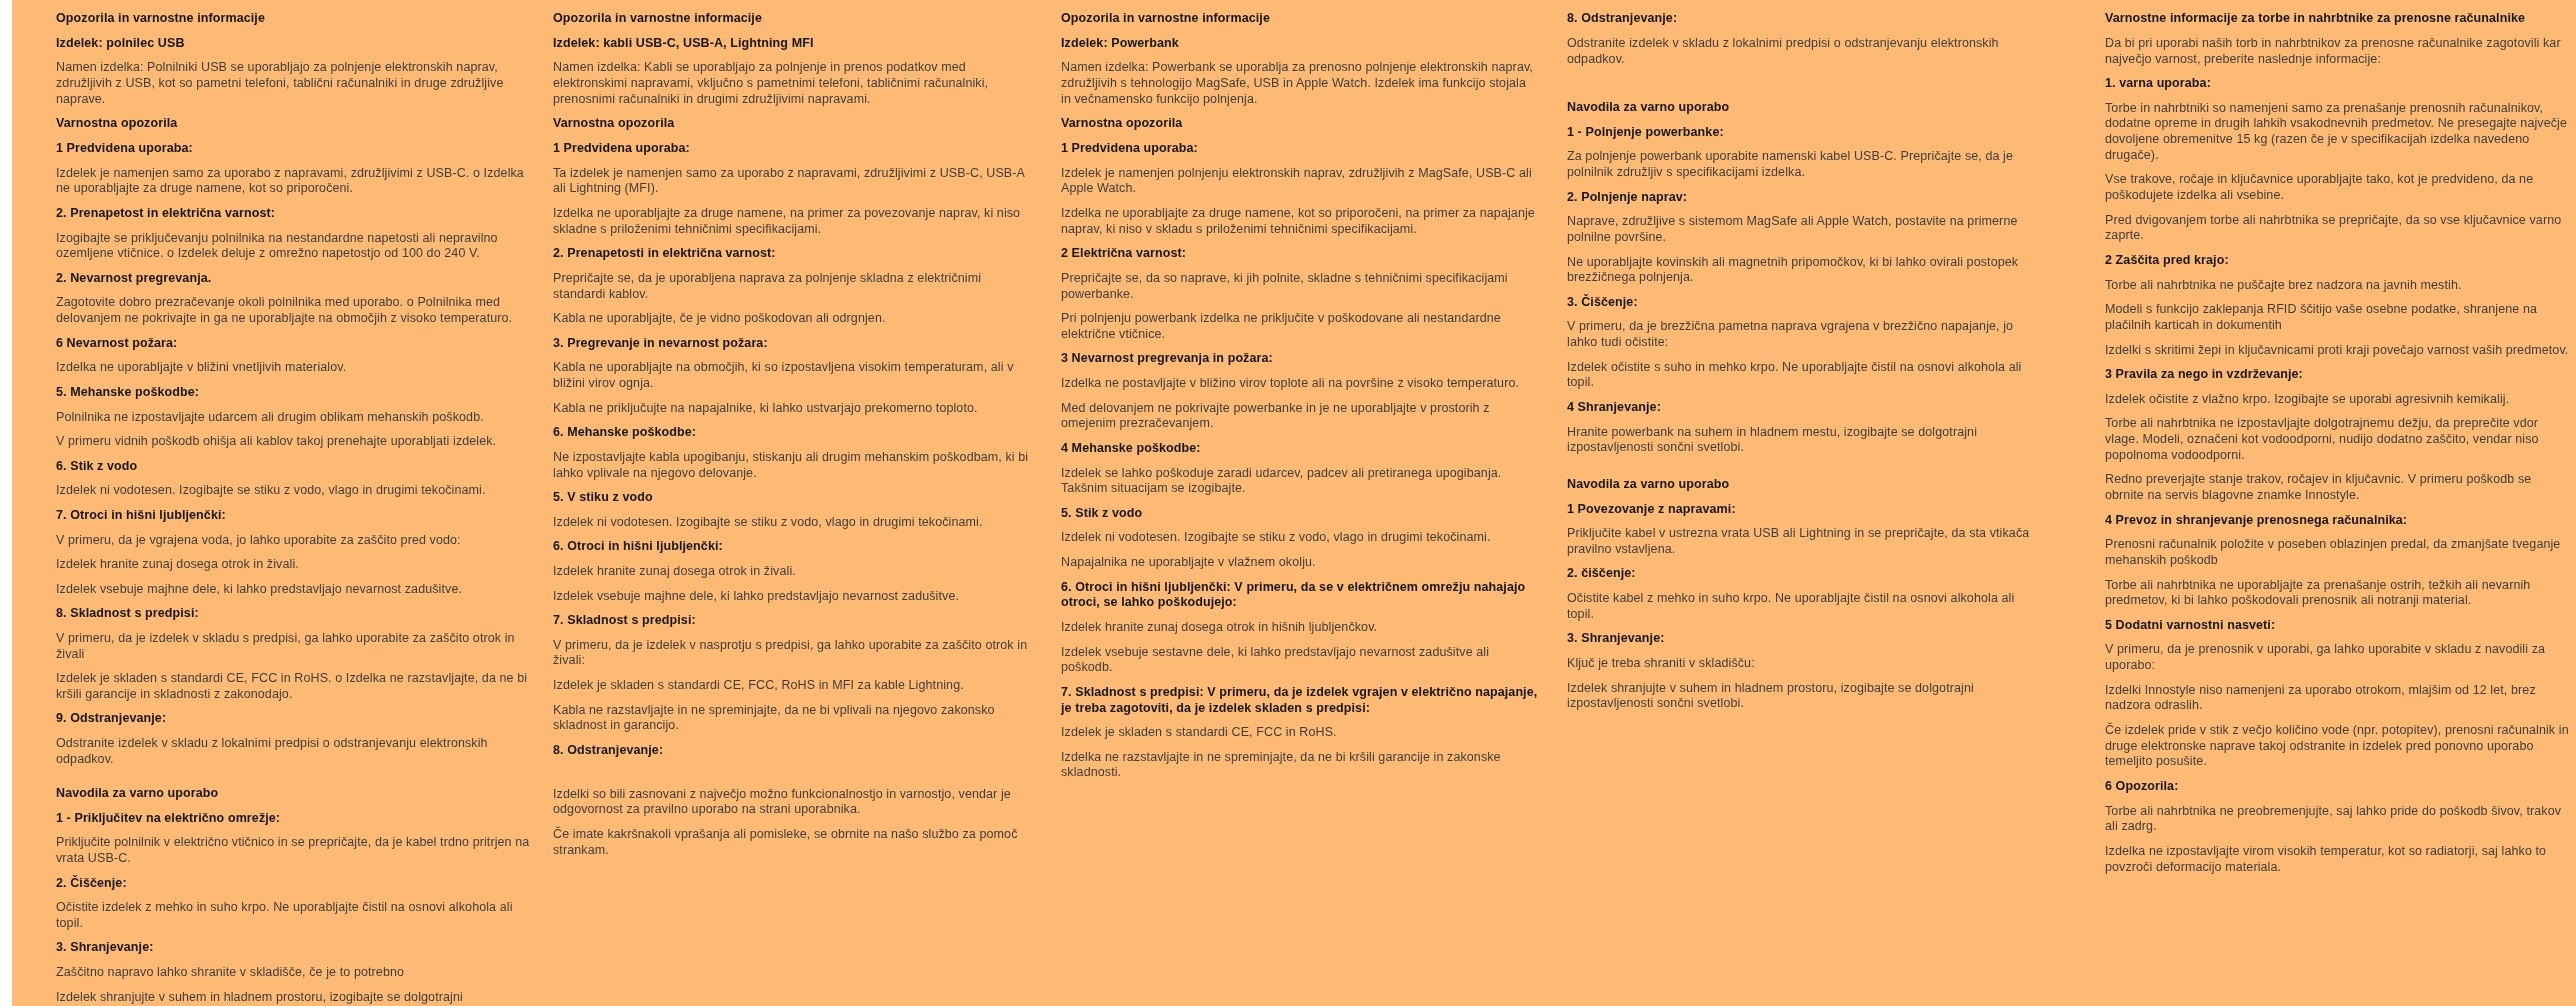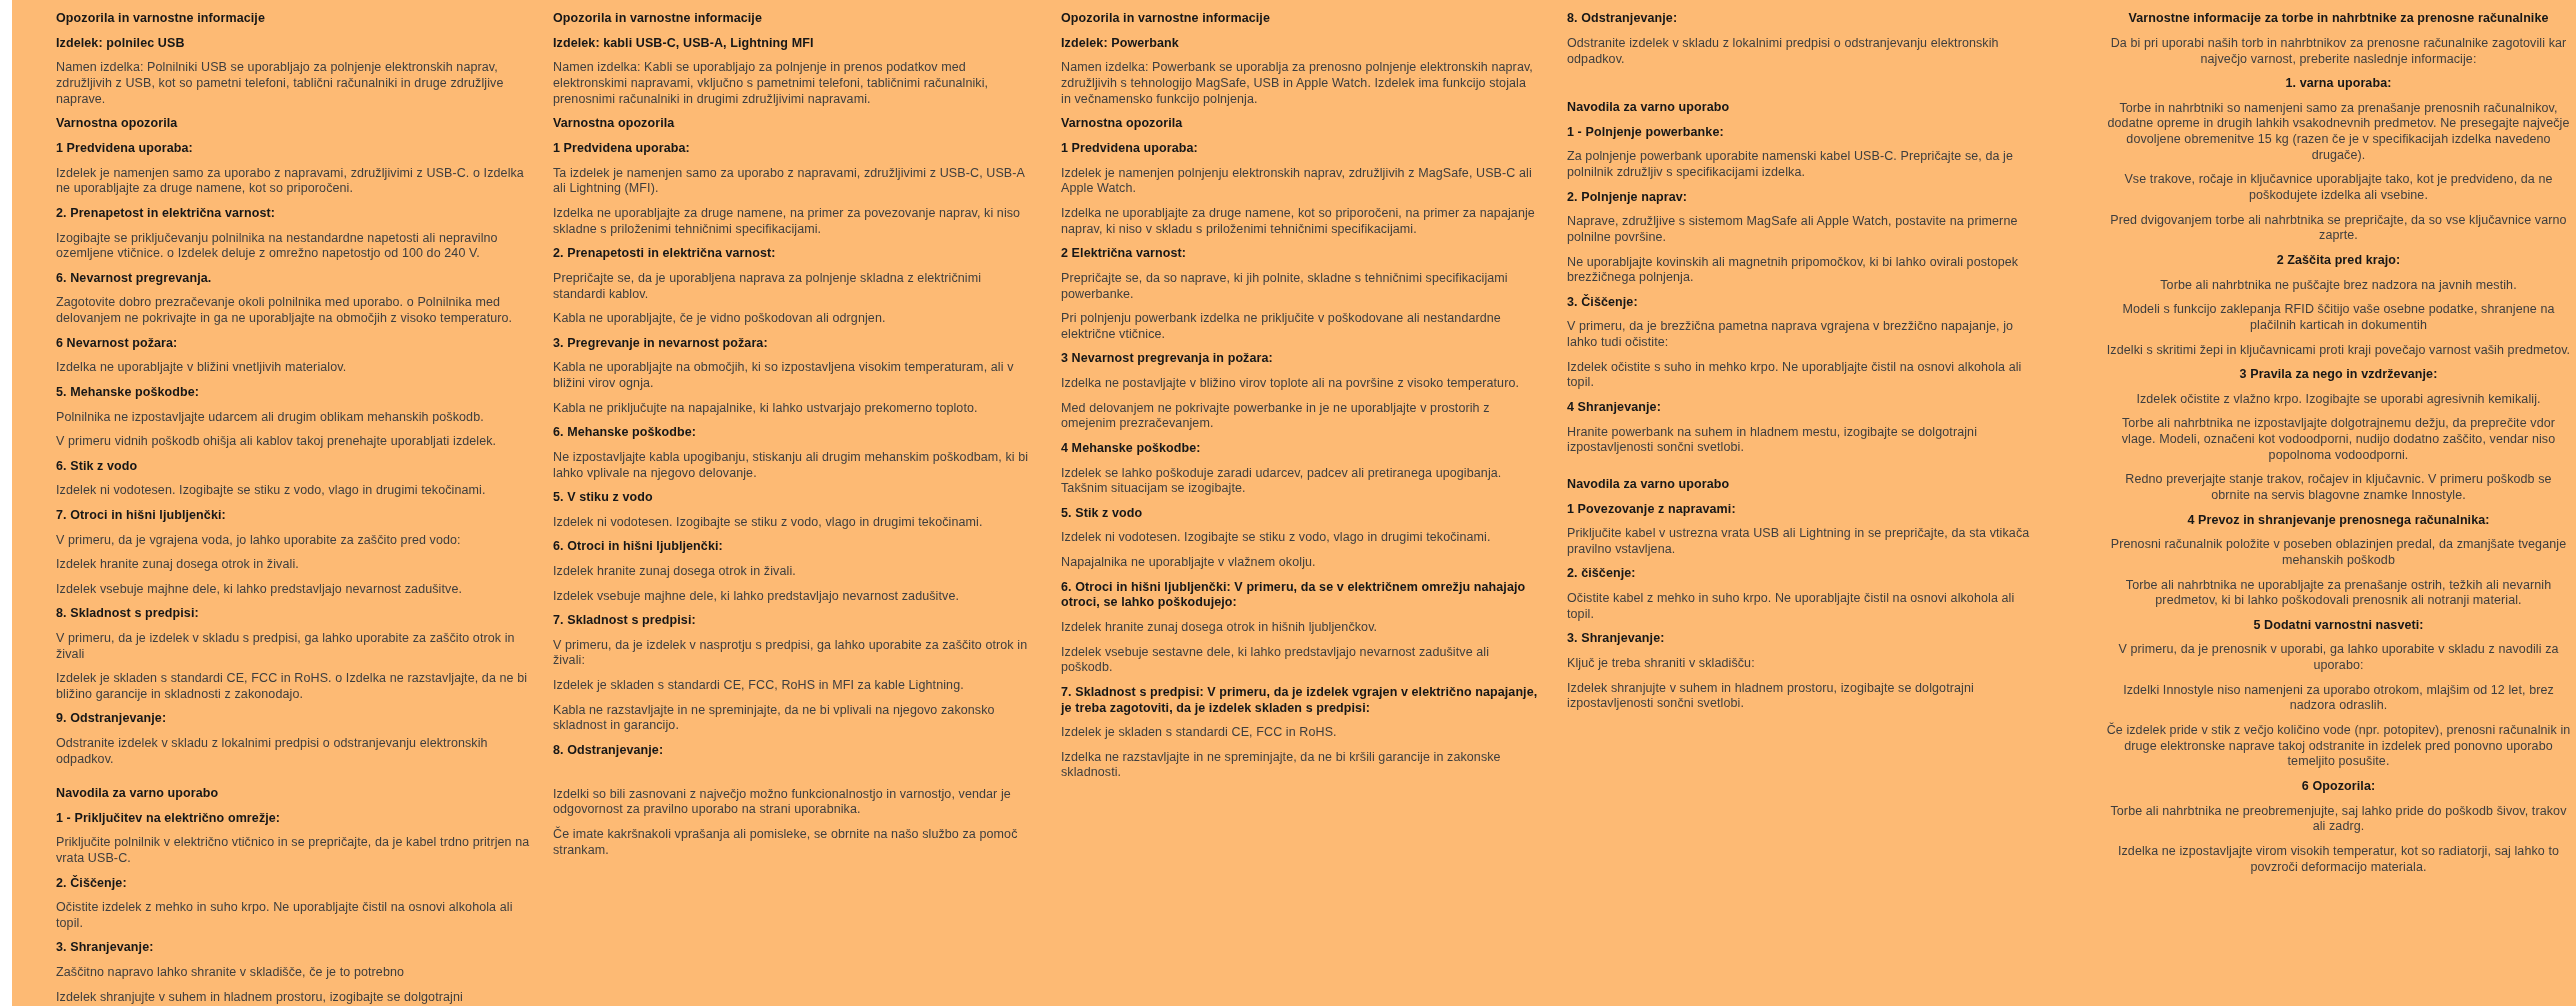--- a/index.html
+++ b/index.html
@@ -32,51 +32,51 @@
     margin: 0 0 8.9px 0;
   }
   .col p {
     margin: 0 0 8.9px 0;
   }
   .spacer { width: 100%; }
   #col-0 { left: 44px;   width: 477px; }
   #col-1 { left: 541px;  width: 480px; }
   #col-2 { left: 1049px; width: 477px; }
   #col-3 { left: 1555px; width: 470px; }
-  #col-4 { left: 2093px; width: 467px; text-align: center; }
+  #col-4 { left: 2093px; width: 467px; }
 </style>
 </head>
 <body>
 
 <div id="page">
   <div id="col-0" class="col">
       <h2>Opozorila in varnostne informacije</h2>
       <h2>Izdelek: polnilec USB</h2>
       <p>Namen izdelka: Polnilniki USB se uporabljajo za polnjenje elektronskih naprav, združljivih z USB, kot so pametni telefoni, tablični računalniki in druge združljive naprave.</p>
       <h2>Varnostna opozorila</h2>
       <h2>1 Predvidena uporaba:</h2>
       <p>Izdelek je namenjen samo za uporabo z napravami, združljivimi z USB-C. o Izdelka ne uporabljajte za druge namene, kot so priporočeni.</p>
       <h2>2. Prenapetost in električna varnost:</h2>
       <p>Izogibajte se priključevanju polnilnika na nestandardne napetosti ali nepravilno ozemljene vtičnice. o Izdelek deluje z omrežno napetostjo od 100 do 240 V.</p>
-      <h2>6. Nevarnost pregrevanja.</h2>
+      <h2>2. Nevarnost pregrevanja.</h2>
       <p>Zagotovite dobro prezračevanje okoli polnilnika med uporabo. o Polnilnika med delovanjem ne pokrivajte in ga ne uporabljajte na območjih z visoko temperaturo.</p>
       <h2>6 Nevarnost požara:</h2>
       <p>Izdelka ne uporabljajte v bližini vnetljivih materialov.</p>
       <h2>5. Mehanske poškodbe:</h2>
       <p>Polnilnika ne izpostavljajte udarcem ali drugim oblikam mehanskih poškodb.</p>
       <p>V primeru vidnih poškodb ohišja ali kablov takoj prenehajte uporabljati izdelek.</p>
       <h2>6. Stik z vodo</h2>
       <p>Izdelek ni vodotesen. Izogibajte se stiku z vodo, vlago in drugimi tekočinami.</p>
       <h2>7. Otroci in hišni ljubljenčki:</h2>
       <p>V primeru, da je vgrajena voda, jo lahko uporabite za zaščito pred vodo:</p>
       <p>Izdelek hranite zunaj dosega otrok in živali.</p>
       <p>Izdelek vsebuje majhne dele, ki lahko predstavljajo nevarnost zadušitve.</p>
       <h2>8. Skladnost s predpisi:</h2>
       <p>V primeru, da je izdelek v skladu s predpisi, ga lahko uporabite za zaščito otrok in živali</p>
-      <p>Izdelek je skladen s standardi CE, FCC in RoHS. o Izdelka ne razstavljajte, da ne bi bližino garancije in skladnosti z zakonodajo.</p>
+      <p>Izdelek je skladen s standardi CE, FCC in RoHS. o Izdelka ne razstavljajte, da ne bi kršili garancije in skladnosti z zakonodajo.</p>
       <h2>9. Odstranjevanje:</h2>
       <p>Odstranite izdelek v skladu z lokalnimi predpisi o odstranjevanju elektronskih odpadkov.</p>
       <div class="spacer" style="height: 9.7px;"></div>
       <h2>Navodila za varno uporabo</h2>
       <h2>1 - Priključitev na električno omrežje:</h2>
       <p>Priključite polnilnik v električno vtičnico in se prepričajte, da je kabel trdno pritrjen na vrata USB-C.</p>
       <h2>2. Čiščenje:</h2>
       <p>Očistite izdelek z mehko in suho krpo. Ne uporabljajte čistil na osnovi alkohola ali topil.</p>
       <h2>3. Shranjevanje:</h2>
       <p>Zaščitno napravo lahko shranite v skladišče, če je to potrebno</p>

